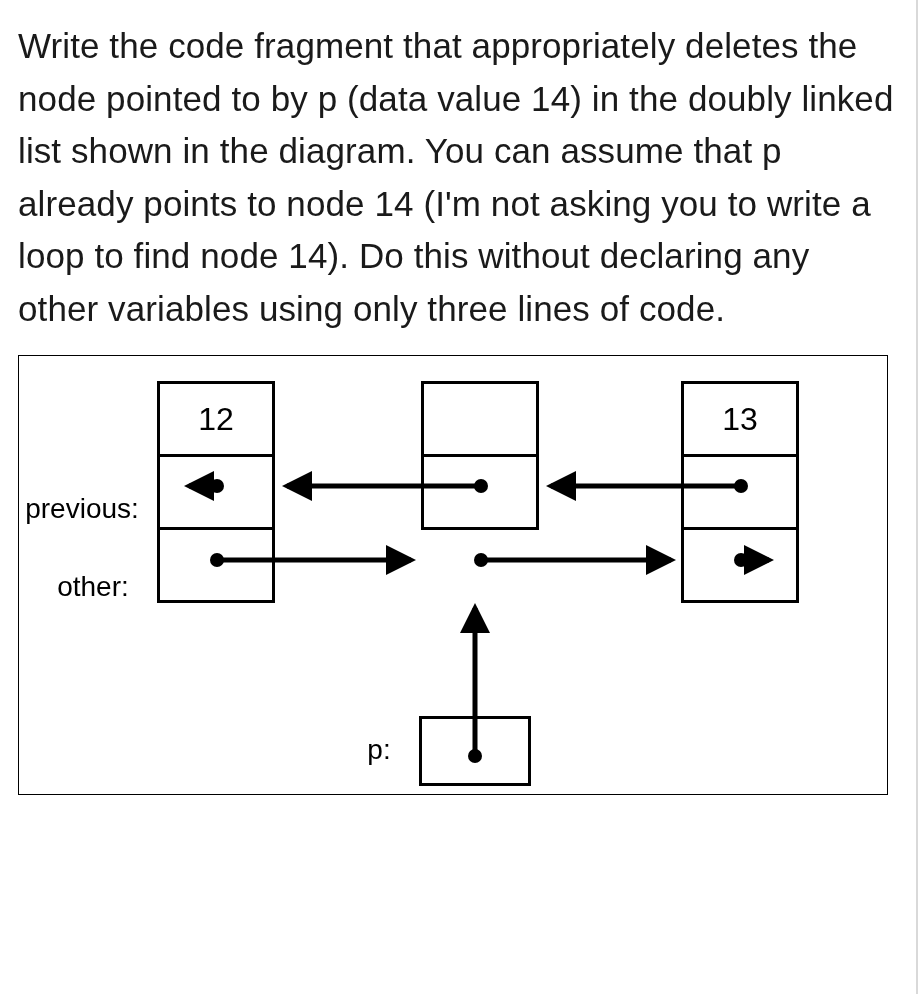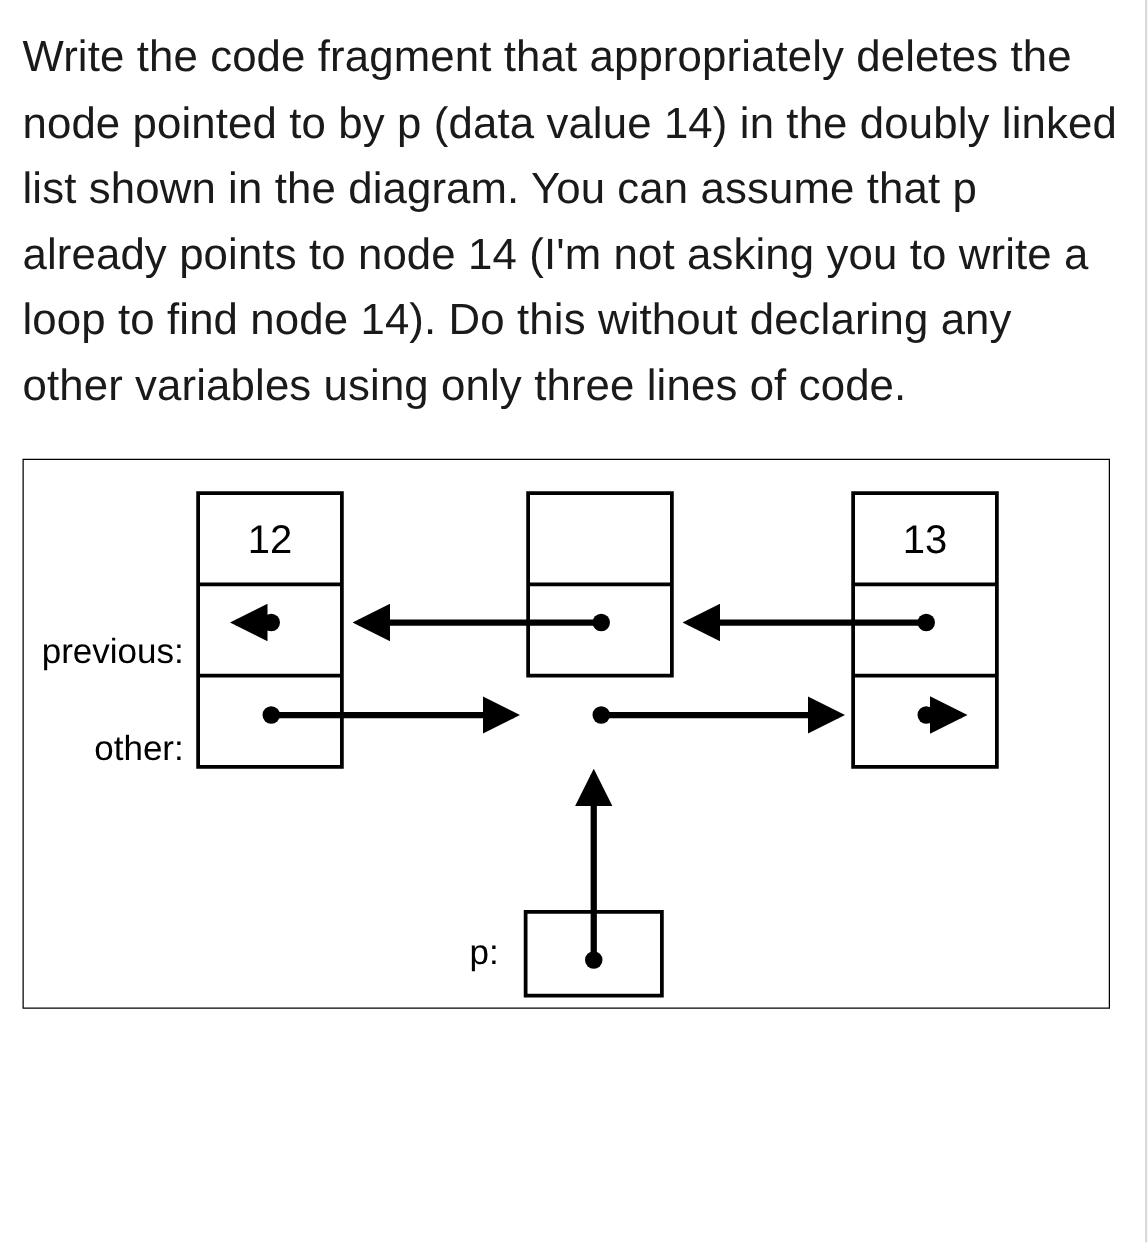--- a/index.html
+++ b/index.html
@@ -13,36 +13,36 @@
     height: 994px;
     box-sizing: border-box;
     padding: 20px 22px 20px 18px;
     border-right: 2px solid #d9d9d9;
     position: relative;
   }
   .question-text {
     font-size: 35px;
     line-height: 1.5;
     color: #1a1a1a;
-    margin: 0 0 32px 0;
+    margin: 0 0 20px 0;
     letter-spacing: 0.1px;
   }
   .diagram-frame {
     border: 1.5px solid #000000;
     width: 870px;
     height: 440px;
     position: relative;
     box-sizing: border-box;
   }
   .label {
     position: absolute;
     font-family: Helvetica, Arial, sans-serif;
     font-size: 28px;
     color: #000;
-    text-align: right;
+    text-align: center;
   }
   .label.previous {
     left: -2px;
     top: 137px;
     width: 130px;
   }
   .label.next {
     left: 20px;
     top: 215px;
     width: 108px;

